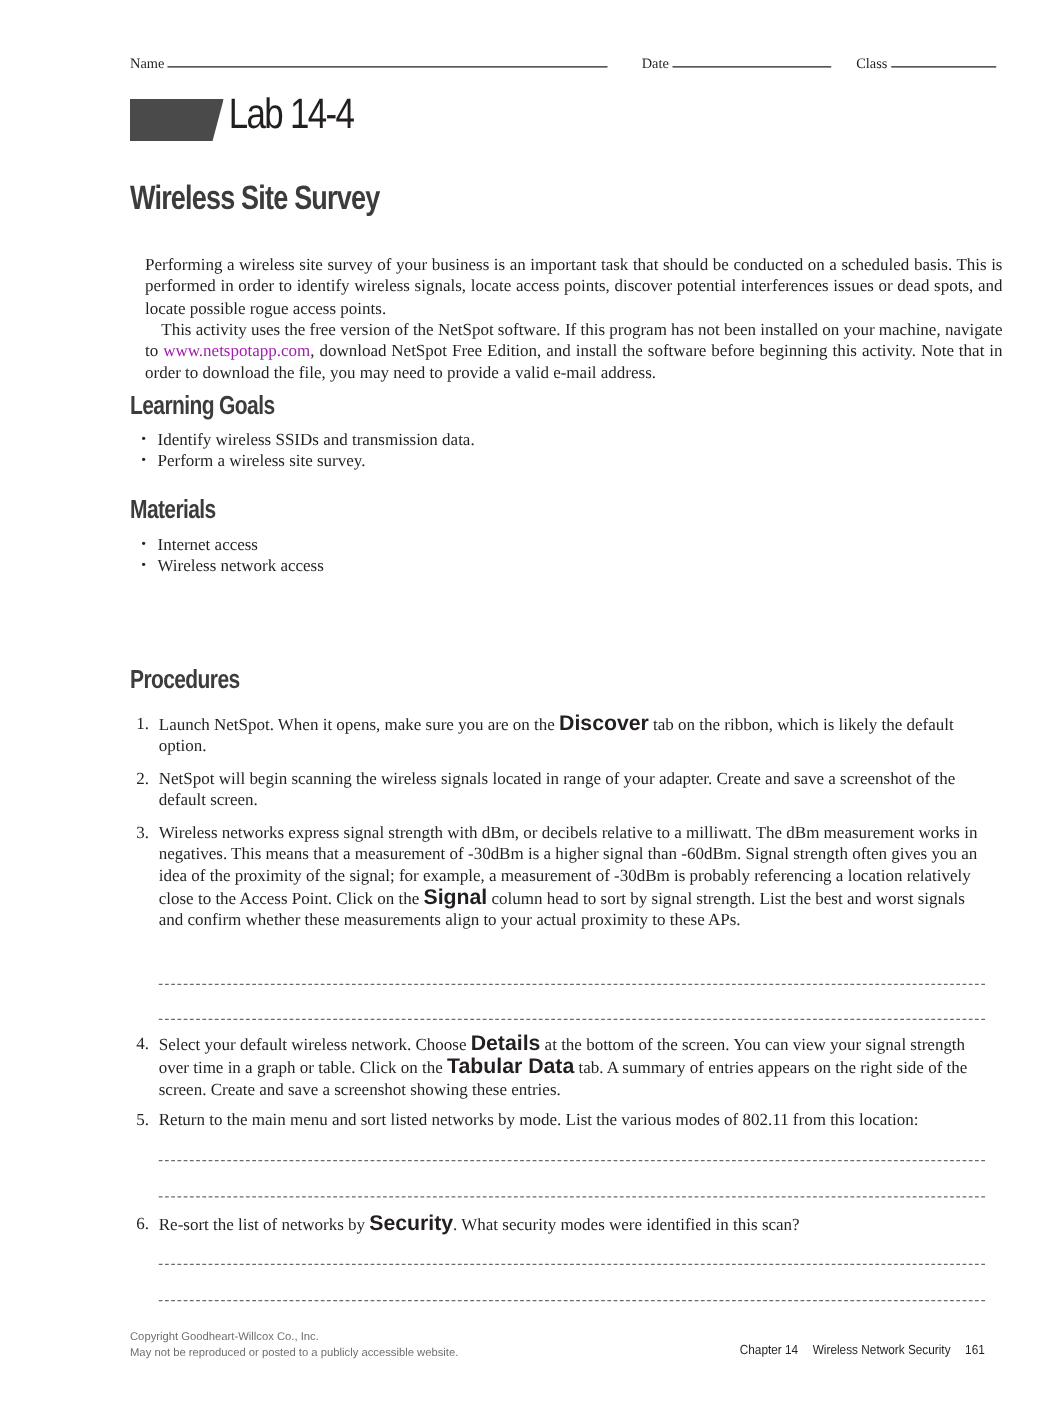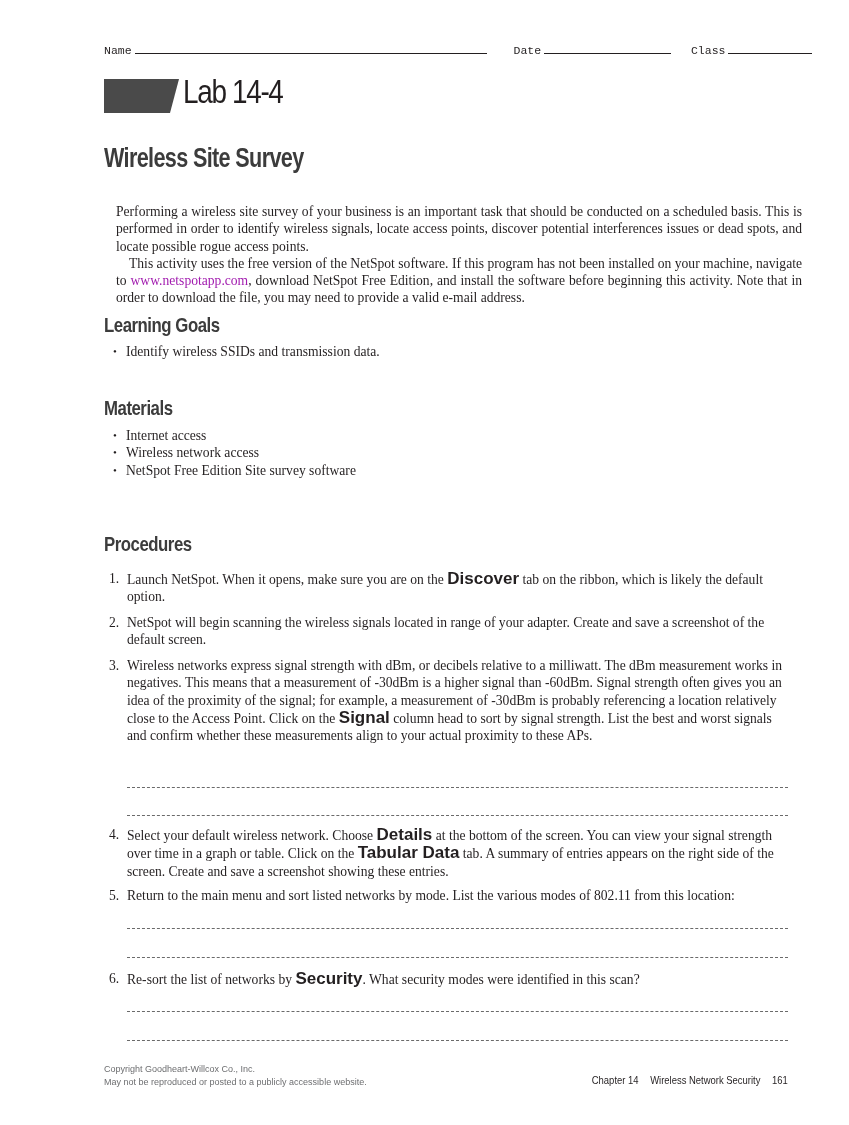--- a/index.html
+++ b/index.html
@@ -4,21 +4,21 @@
   <style>
     html, body { margin: 0; padding: 0; background: #ffffff; }
     body {
       width: 849px; height: 1125px; position: relative; overflow: hidden;
       font-family: "Liberation Serif", serif; color: #231f20;
     }
     .page { position: absolute; left: 104px; top: 0; width: 684px; }
 
     
     .topline { position: absolute; top: 43px; left: 0; width: 684px; font-size: 11.5px; color: #231f20; white-space: nowrap; }
-    .topline .lbl { display: inline-block; font-family: Liberation Mono, monospace; }
+    .topline .lbl { display: inline-block; }
     .topline .blank { display: inline-block; border-bottom: 1px solid #231f20; height: 10px; vertical-align: baseline; margin: 0 4px 0 3px; }
 
     
     .banner { position: absolute; top: 79px; left: 0; height: 34px; }
     .banner .block { position: absolute; left: 0; top: 0; width: 75px; height: 34px; background: #4a4a4a;
       clip-path: polygon(0 0, 100% 0, 88% 100%, 0 100%); }
     .banner .lab-title { position: absolute; left: 79px; top: -7px; font-family: "Liberation Sans", sans-serif; font-size: 34px; color: #231f20; letter-spacing: -1.6px; transform: scaleX(0.82); transform-origin: left top; white-space: nowrap; }
 
     .title { position: absolute; top: 143px; left: 0; font-family: "Liberation Sans", sans-serif; font-weight: bold; font-size: 27px; color: #3c3c3c; letter-spacing: -0.8px; transform: scaleX(0.8); transform-origin: left top; white-space: nowrap; margin: 0; }
 
@@ -64,27 +64,27 @@
   <h1 class="title">Wireless Site Survey</h1>
 
   <div class="intro">
     <p>Performing a wireless site survey of your business is an important task that should be conducted on a scheduled basis. This is performed in order to identify wireless signals, locate access points, discover potential interferences issues or dead spots, and locate possible rogue access points.</p>
     <p class="indent"><span>This activity uses the free version of the NetSpot software. If this program has not been installed on your machine, navigate to </span><span class="link">www.netspotapp.com</span><span>, download NetSpot Free Edition, and install the software before beginning this activ­ity. Note that in order to download the file, you may need to provide a valid e-mail address.</span></p>
   </div>
 
   <h2 class="h2" style="top:313px">Learning Goals</h2>
   <ul class="bullets" style="top:343px">
     <li>Identify wireless SSIDs and transmission data.</li>
+    <li>Perform a wireless site survey.</li>
   </ul>
 
   <h2 class="h2" style="top:396px">Materials</h2>
   <ul class="bullets" style="top:427px">
     <li>Internet access</li>
     <li>Wireless network access</li>
-    <li>NetSpot Free Edition Site survey software</li>
   </ul>
 
   <h2 class="h2" style="top:532px">Procedures</h2>
 
   <ol class="procs">
     <li style="top:0px">
       <span class="num">1.</span>
       <span class="txt"><span>Launch NetSpot. When it opens, make sure you are on the </span><b>Discover</b><span> tab on the ribbon, which is likely the default option.</span></span>
     </li>
     <li style="top:44px">

